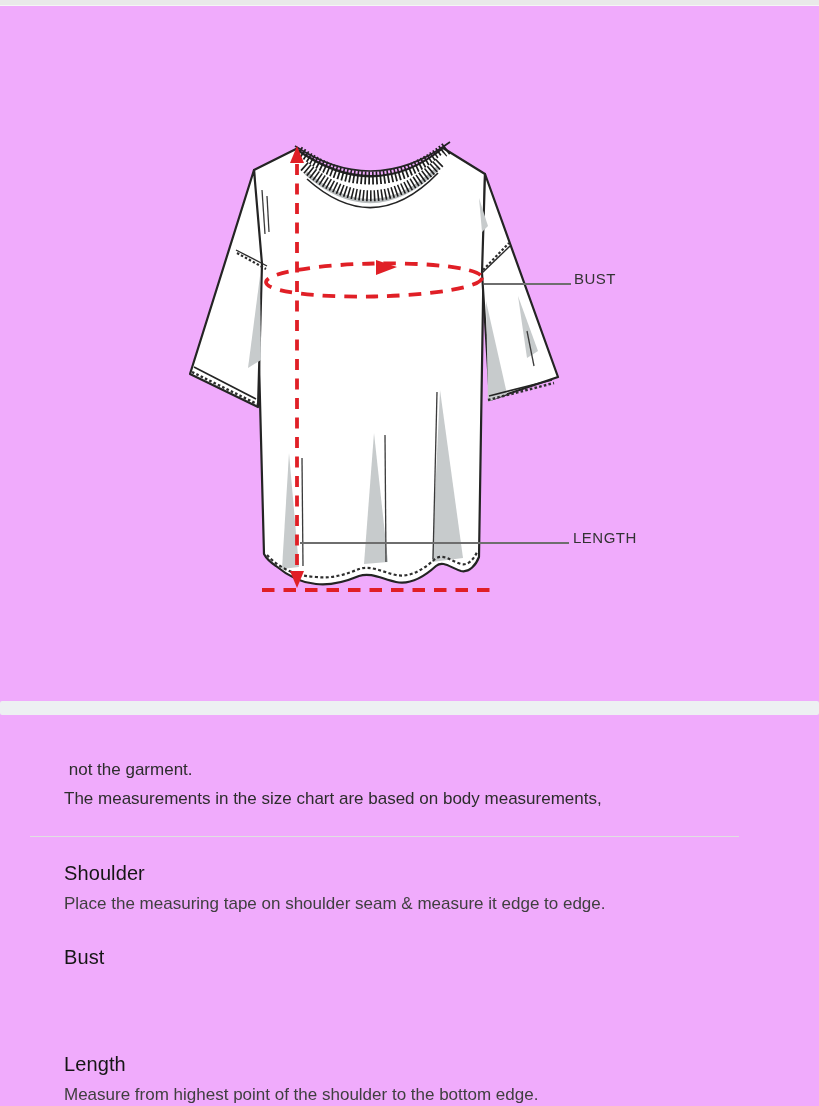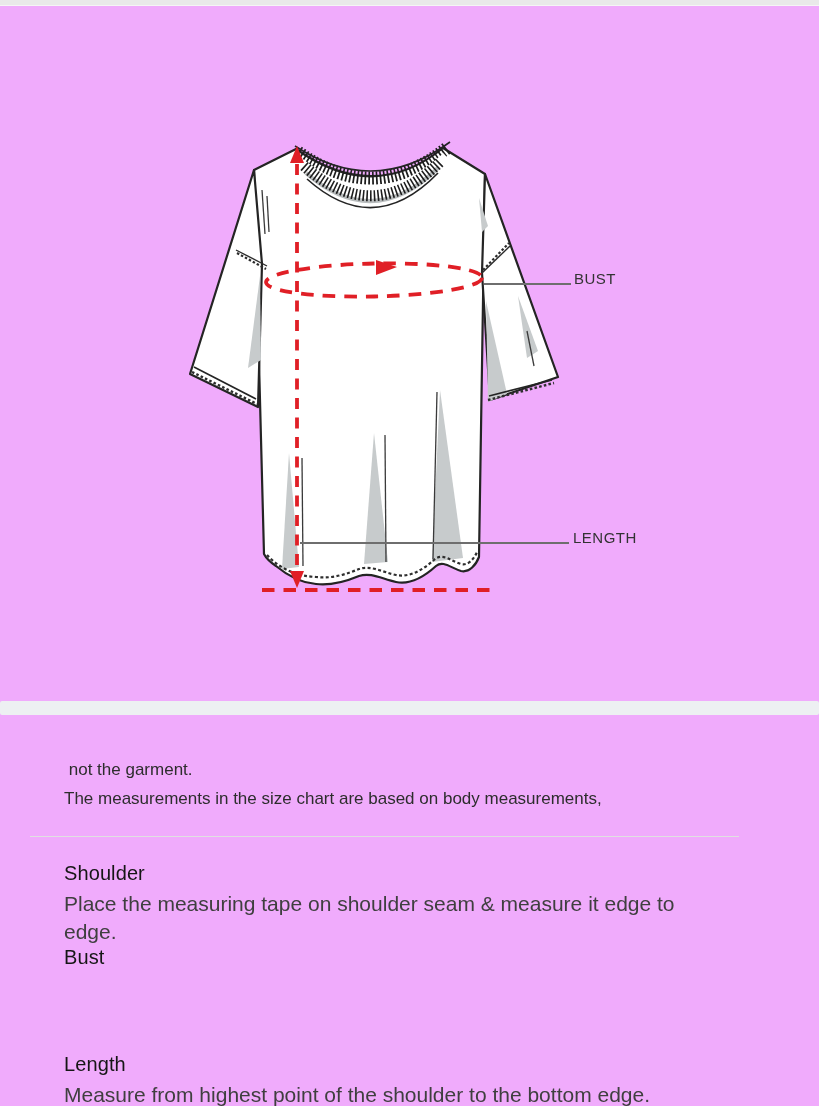--- a/index.html
+++ b/index.html
@@ -20,21 +20,21 @@
   .fig-label.length{left:573px;top:523px;}
   .band{position:absolute;left:0;top:701px;width:819px;height:14px;background:#edf0f2;border-radius:2px;}
   .note{
     position:absolute;left:64px;top:756px;width:680px;
     font-size:17px;line-height:28.5px;color:#2d2d2d;
   }
   .note div{white-space:pre-wrap;}
   .divider{position:absolute;left:30px;top:836px;width:709px;height:1px;background:#e0e0e0;}
   .sec{position:absolute;left:64px;width:656px;}
   .sec h2{margin:0;font-size:20px;font-weight:400;color:#161616;line-height:24px;letter-spacing:0.1px;}
-  .sec p{margin:5px 0 0 0;font-size:21px;font-weight:400;color:#3f3f3f;line-height:28px;}
+  .sec p{margin:5px 0 0 0;font-size:17px;font-weight:400;color:#3f3f3f;line-height:28px;}
   .sec-shoulder{top:861px;}
   .sec-bust{top:945px;}
   .sec-length{top:1052px;}
 </style>
 </head>
 <body>
 
 <div class="page">
 
   <div class="topbar"></div>

